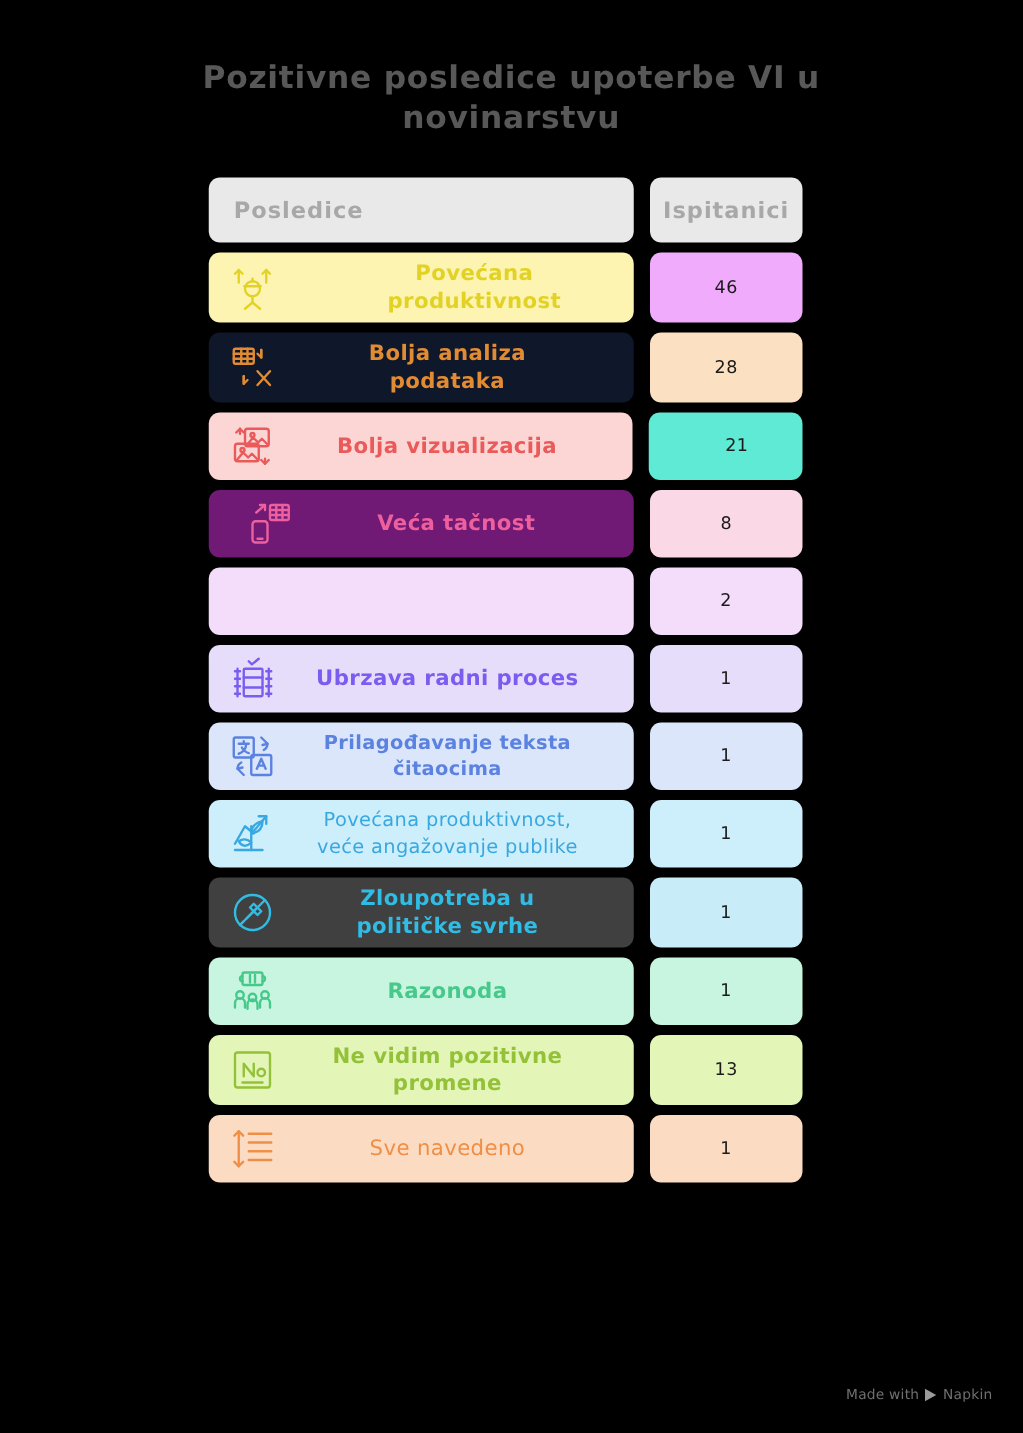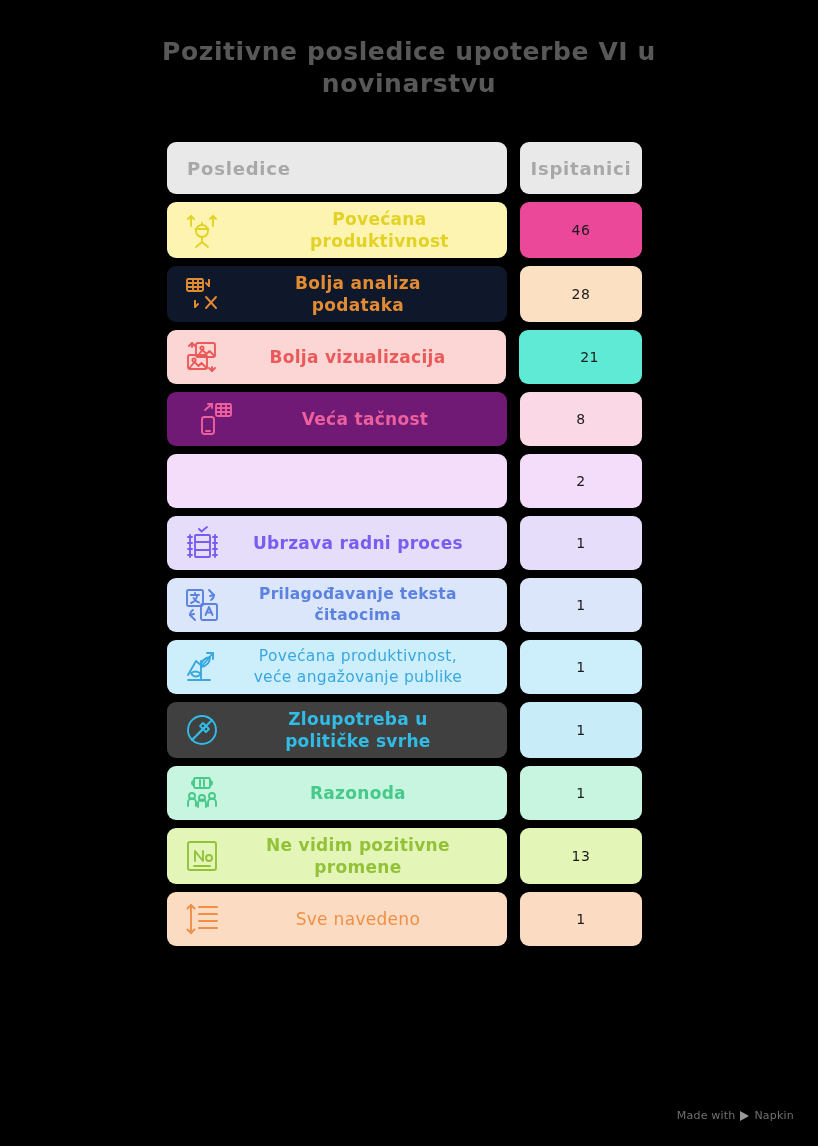--- a/index.html
+++ b/index.html
@@ -12,21 +12,21 @@
     height: 1146px;
     position: relative;
     overflow: hidden;
     font-family: "DejaVu Sans", sans-serif;
   }
 
   
   #page-title {
     position: absolute;
     left: 0;
-    top: 36px;
+    top: 46px;
     width: 818px;
     text-align: center;
     color: #585858;
     font-family: "DejaVu Sans", sans-serif;
     font-weight: bold;
     font-size: 25px;
     line-height: 32px;
     letter-spacing: 0.6px;
     white-space: pre-line;
   }
@@ -162,21 +162,21 @@
               <path d="M13.5 19h13"></path>
               <path d="M20 27v5"></path>
               <path d="M20 32l-6 5"></path>
               <path d="M20 32l6 5"></path>
               <path d="M20 15v-2"></path>
             </svg>
           </span>
           <span class="label-text" style="color: rgb(227, 210, 38); white-space: pre-line;">Povećana
 produktivnost</span>
         </div>
-        <div class="cell-value" style="background: #ec4899;">
+        <div class="cell-value" style="background: #f0abfc;">
           <span>46</span>
         </div>
       </div>
       <div class="row">
         <div class="cell-label" style="background: #0f172a;">
           <span class="icon-wrap">
             <svg width="40" height="40" viewBox="0 0 40 40" fill="none" stroke="#e18b33" stroke-width="1.9" stroke-linecap="round" stroke-linejoin="round">
               <rect x="5" y="5" width="16" height="12" rx="1.5"></rect>
               <path d="M5 9h16M5 13h16M11 5v12M16 5v12"></path>
               <path d="M27 6v6l-3-3"></path>

